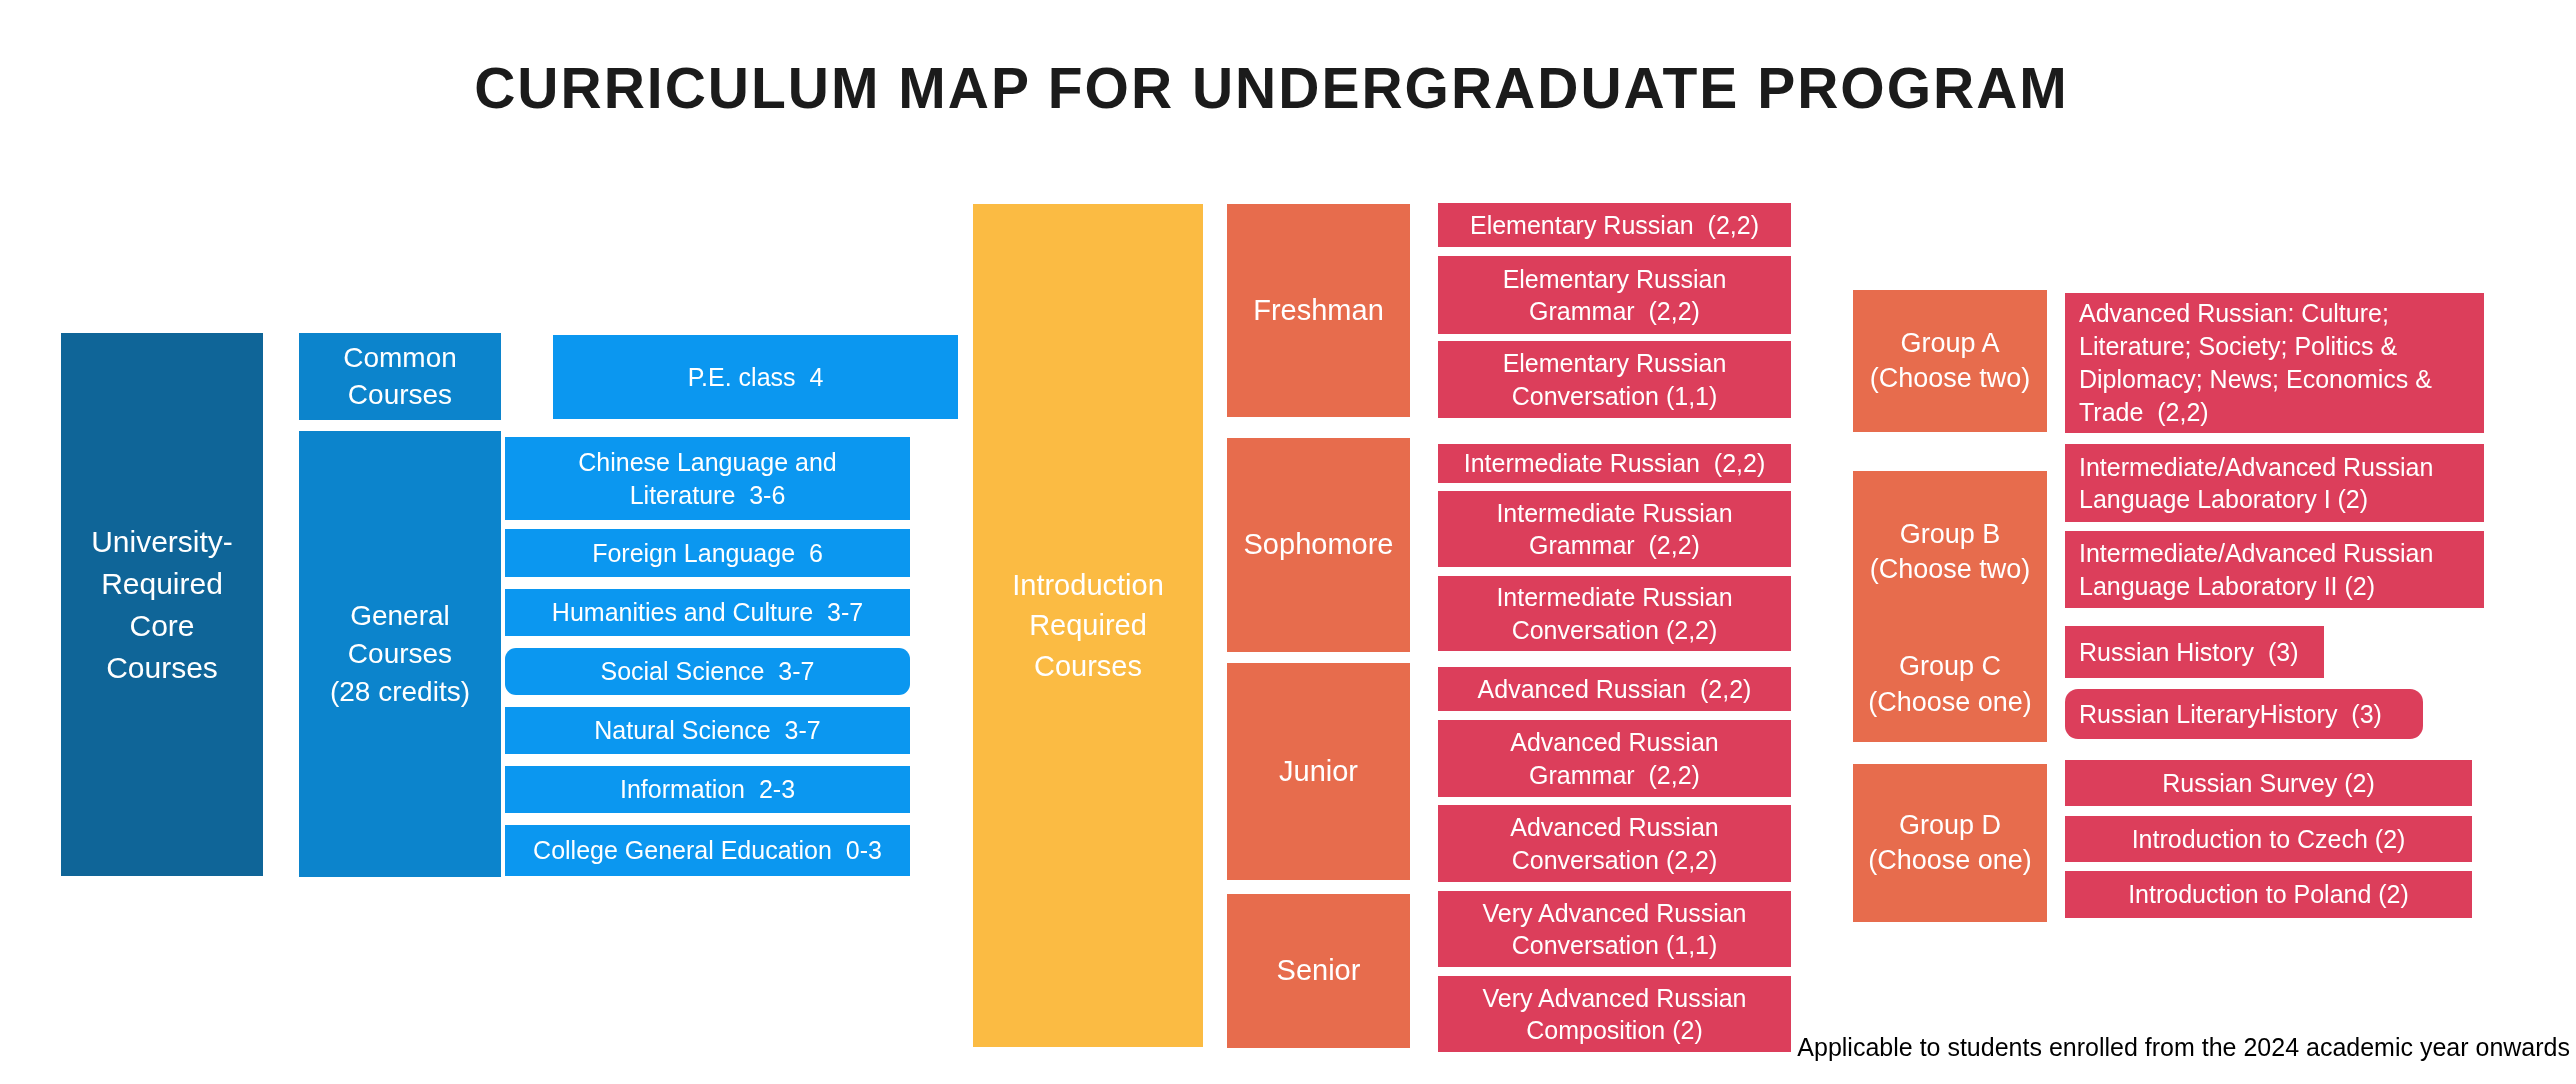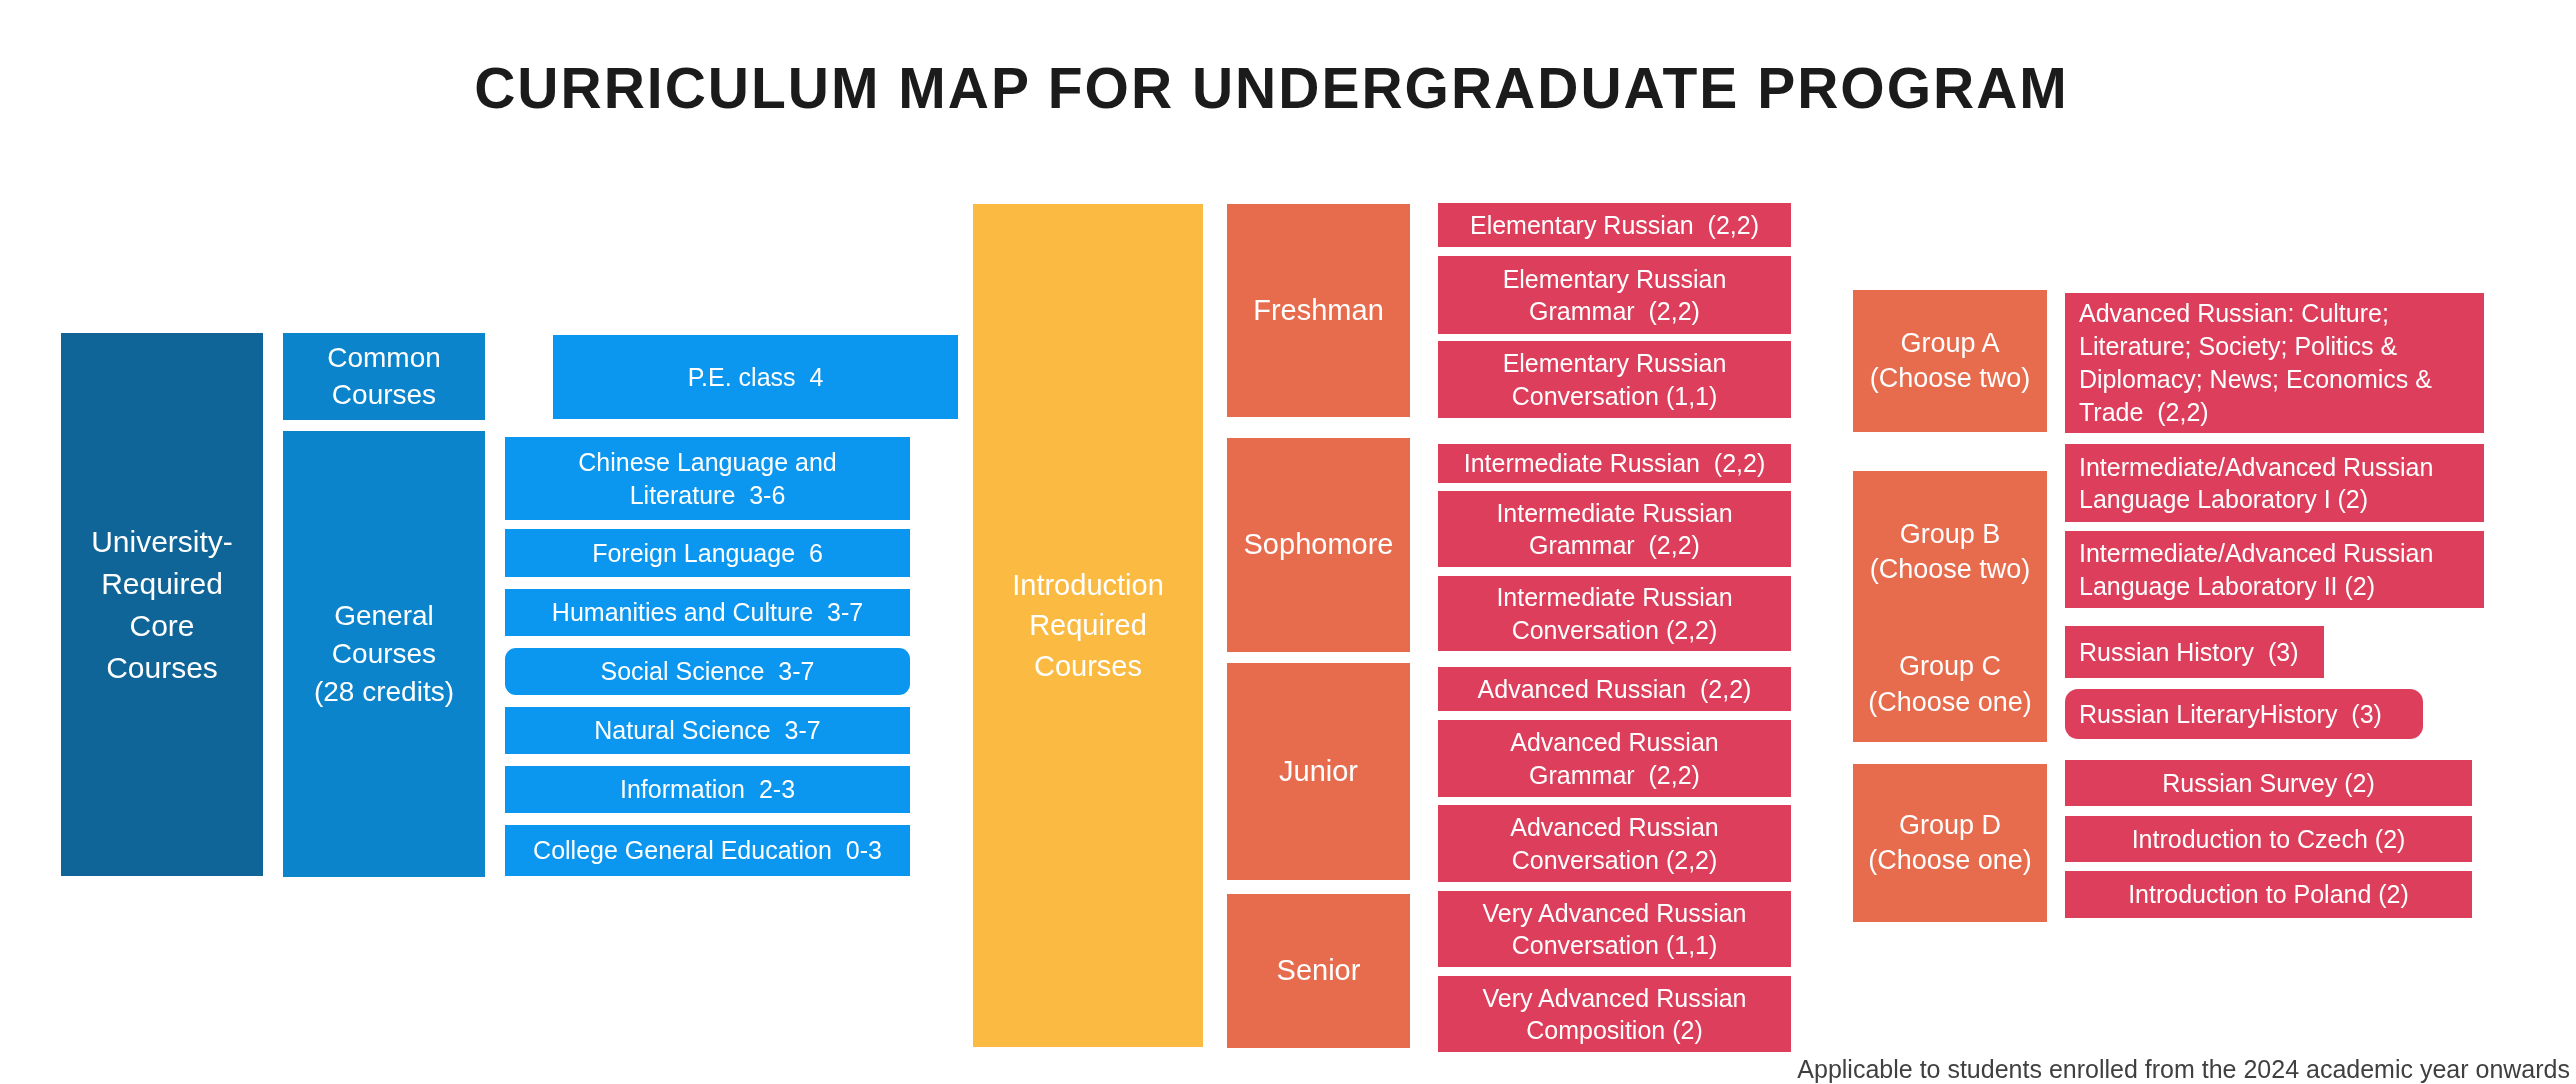--- a/index.html
+++ b/index.html
@@ -10,35 +10,35 @@
     font-family:"Liberation Sans",sans-serif;
     overflow:hidden;
   }
   .title{
     position:absolute;left:0;top:55px;width:2543px;
     text-align:center;
     font-size:57px;font-weight:bold;letter-spacing:2px;
     color:#1b1b1b;
   }
   .footnote{
-    position:absolute;right:6px;top:1055px;width:986px;
+    position:absolute;right:6px;top:1033px;width:986px;
     text-align:right;
-    font-size:25px;color:#404040;
+    font-size:25px;color:#000000;
   }
   .box{
     position:absolute;
     display:flex;align-items:center;justify-content:center;
     text-align:center;color:#ffffff;
     white-space:pre-wrap;
     line-height:1.3;
     box-sizing:border-box;
   }
   .left-align{justify-content:flex-start;text-align:left;padding-left:14px;padding-right:8px;}
   .bg-dark{background:var(--dark-blue);}
-  .bg-med{background:var(--medium-blue);}
+  .bg-med{background:var(--medium-blue);margin-left:16px;}
   .bg-bright{background:var(--bright-blue);}
   .bg-yellow{background:var(--yellow);}
   .bg-coral{background:var(--coral);}
   .bg-crimson{background:var(--crimson);}
 
   
   .p-core{left:61px;top:333px;width:202px;height:543px;font-size:30px;line-height:1.4;}
   .p-common{left:283px;top:333px;width:202px;height:87px;font-size:28px;}
   .p-general{left:283px;top:431px;width:202px;height:446px;font-size:28px;line-height:1.35;}
   .p-lc0{left:505px;top:335px;width:405px;height:84px;font-size:25px;margin-left:48px;}

